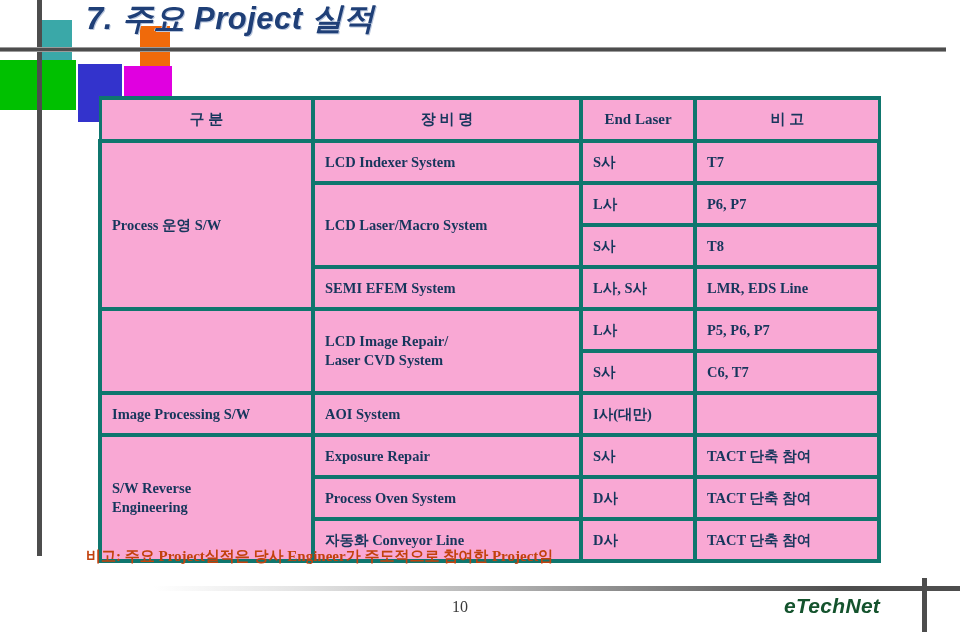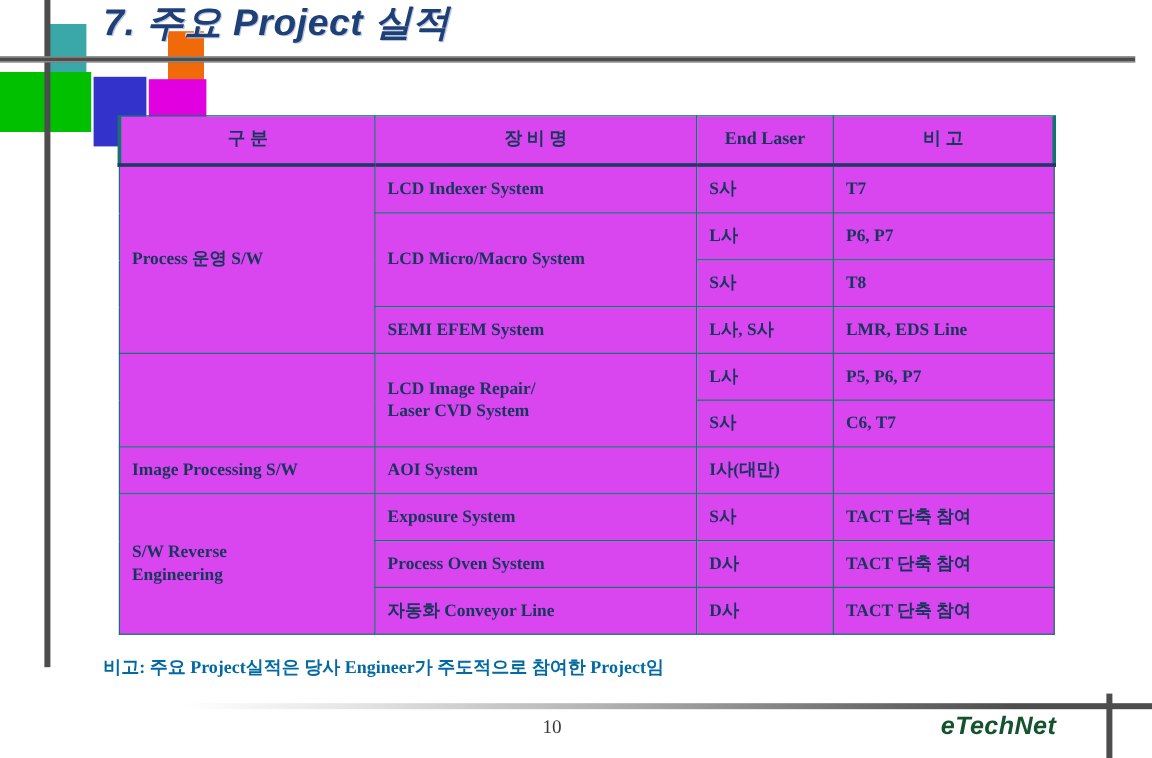--- a/index.html
+++ b/index.html
@@ -69,27 +69,27 @@
     position: absolute;
     left: 98px;
     top: 96px;
     width: 779px;
     border-collapse: collapse;
     table-layout: fixed;
     color: #16365c;
   }
   #project-table th,
   #project-table td {
-    border: 1px solid #0f766e;
+    border: 4px solid #0f766e;
     padding: 0 10px;
     font-size: 14.5px;
     font-weight: bold;
     vertical-align: middle;
     line-height: 1.28;
-    background: #d946ef;
+    background: #f9a8d4;
   }
   #project-table thead th {
     height: 39px;
     text-align: center;
     font-size: 15px;
     border-bottom-width: 3px;
     border-bottom-color: #1f3864;
   }
   #project-table thead th:first-child { border-left-width: 3px; }
   #project-table thead th:last-child  { border-right-width: 3px; }
@@ -112,21 +112,21 @@
 
   .two-line { line-height: 1.45; }
 
   
   #footer-note {
     position: absolute;
     left: 86px;
     top: 547px;
     font-size: 15px;
     font-weight: bold;
-    color: #0369a1;
+    color: #c2410c;
     white-space: nowrap;
   }
 
   
   #hline-bottom {
     position: absolute;
     left: 0px;
     top: 586px;
     width: 960px;
     height: 5px;
@@ -196,21 +196,21 @@
     <tr>
       <td class="cat-cell" rowspan="4">
         <span>Process 운영 S/W</span>
       </td>
       <td>LCD Indexer System</td>
       <td>S사</td>
       <td class="rightmost">T7</td>
     </tr>
 
     <tr>
-      <td rowspan="2">LCD Micro/Macro System</td>
+      <td rowspan="2">LCD Laser/Macro System</td>
       <td>L사</td>
       <td class="rightmost">P6, P7</td>
     </tr>
 
     <tr>
       <td>S사</td>
       <td class="rightmost">T8</td>
     </tr>
 
     <tr>
@@ -241,21 +241,21 @@
       <td>AOI System</td>
       <td>I사(대만)</td>
       <td class="rightmost"></td>
     </tr>
 
     <tr>
       <td class="cat-cell mid two-line" rowspan="3">
         <div>S/W Reverse</div>
         <div>Engineering</div>
       </td>
-      <td>Exposure System</td>
+      <td>Exposure Repair</td>
       <td>S사</td>
       <td class="rightmost">TACT 단축 참여</td>
     </tr>
 
     <tr>
       <td>Process Oven System</td>
       <td>D사</td>
       <td class="rightmost">TACT 단축 참여</td>
     </tr>
 

